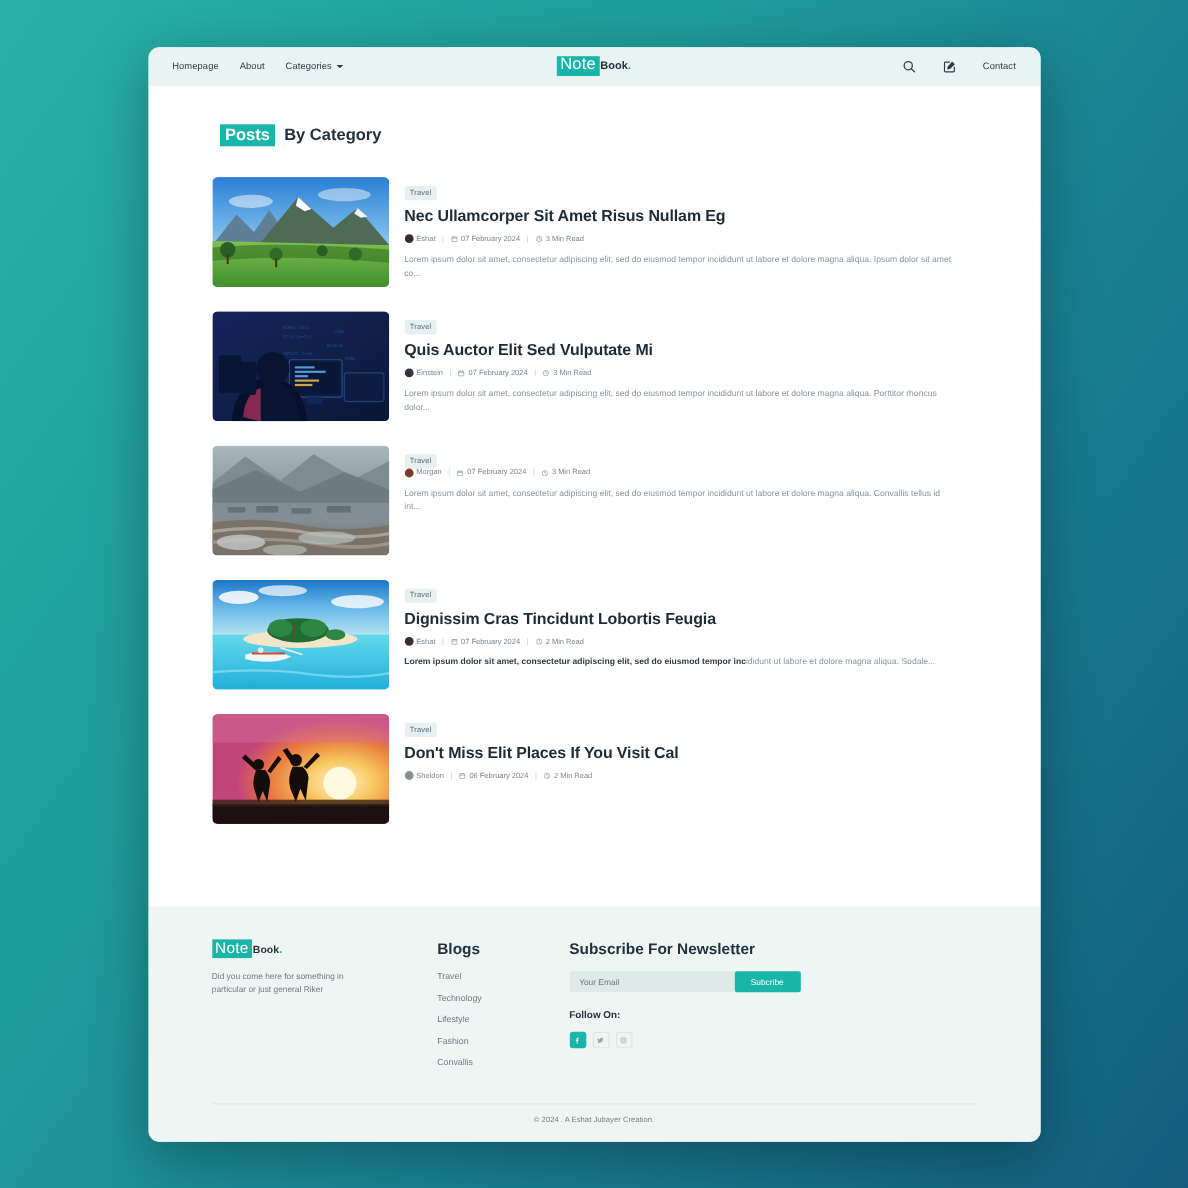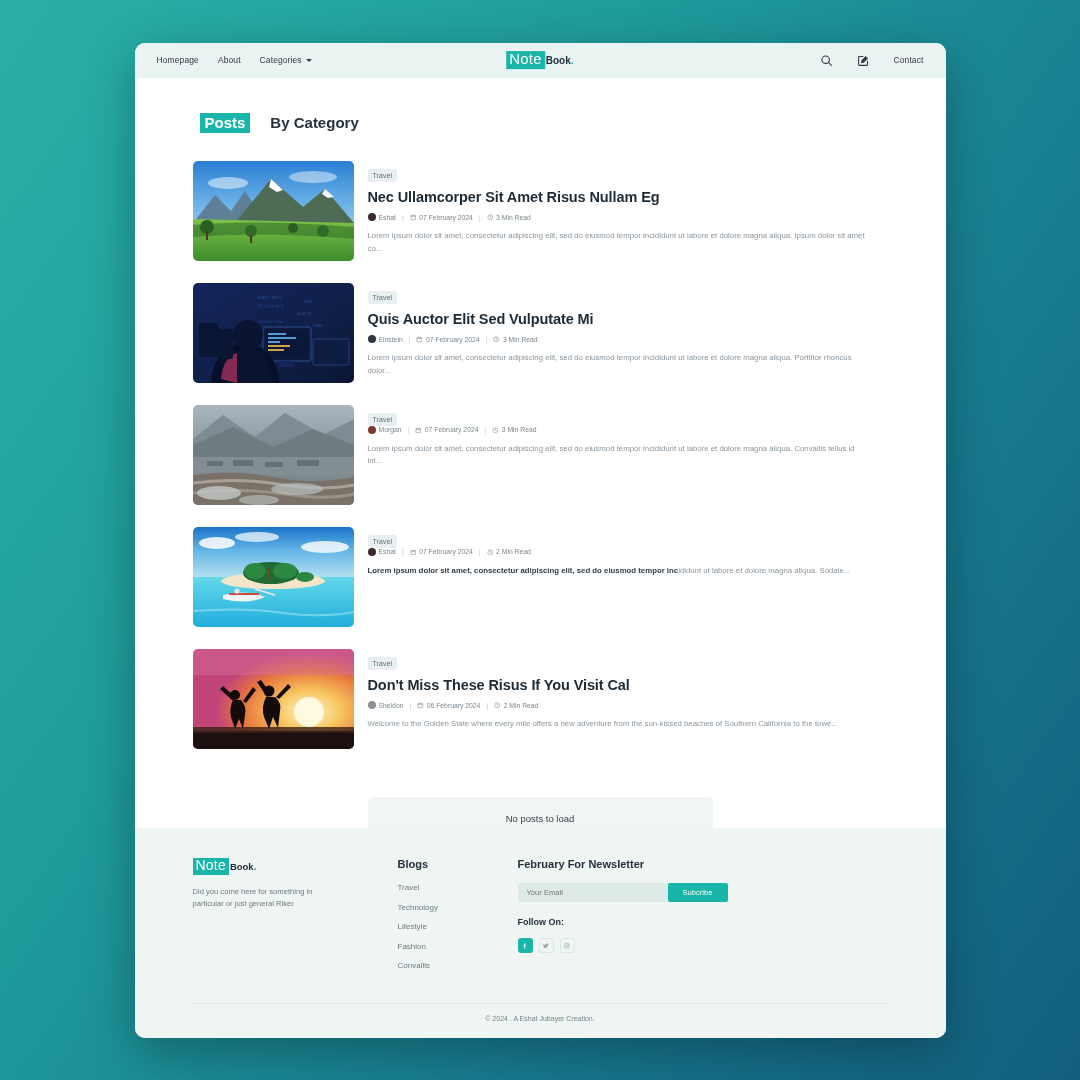--- a/index.html
+++ b/index.html
@@ -60,21 +60,21 @@
   .icon-btn svg { width: 100%; height: 100%; display: block; }
 
   
   .page {
     flex: 1 1 auto; background: #ffffff;
     padding: 35px 58px 0 58px;
     overflow: hidden;
   }
 
   .page-title {
-    display: flex; align-items: baseline; gap: 20px;
+    display: flex; align-items: baseline; gap: 8px;
     margin-bottom: 28px; margin-left: 7px;
   }
   .title-hl {
     background: #19b5a8; color: #ffffff;
     font-size: 15px; font-weight: bold;
     padding: 1px 5px 2px 5px; line-height: 1.15;
   }
   .title-rest { font-size: 15px; font-weight: bold; color: #23313c; }
 
   
@@ -134,21 +134,21 @@
   .footer-logo .logo-mark { font-size: 14px; padding: 0 3px 1px 3px; }
   .footer-logo .logo-text { font-size: 9.5px; }
   .footer-tag {
     font-size: 7.6px; color: #6e7a82; line-height: 1.62; max-width: 148px;
   }
   .col { flex: 0 0 auto; }
   .col-blogs { width: 120px; }
   .col-quick { width: 138px; }
   .col-news { width: 220px; }
   .col-head {
-    font-size: 11px; font-weight: bold; color: #23313c; margin-bottom: 13px;
+    font-size: 14px; font-weight: bold; color: #23313c; margin-bottom: 13px;
   }
   .col-link {
     font-size: 8px; color: #6e7a82; margin-bottom: 10.5px; cursor: pointer;
     display: block;
   }
   .sub-row { display: flex; align-items: flex-end; width: 210px; margin-bottom: 15px; }
   .sub-input {
     flex: 1 1 auto; background: #ddeae7; border: none;
     font-size: 7.6px; color: #8d9aa0; padding: 0 9px; height: 19px;
     font-family: "Liberation Sans", sans-serif; border-radius: 2px 0 0 2px;
@@ -454,20 +454,21 @@
       <ellipse cx="112" cy="50" rx="9" ry="5" fill="#2c8741"></ellipse>
       <path d="M30 68 Q54 62 72 70 Q54 78 30 72 Z" fill="#f2f5f6"></path>
       <rect x="36" y="66" width="30" height="2" fill="#c94f3a"></rect>
       <circle cx="44" cy="64" r="2.6" fill="#e2e6e8"></circle>
       <path d="M62 62 L82 68" stroke="#e8ecef" stroke-width="1.6"></path>
       <path d="M0 84 Q50 80 90 86 Q130 91 161 85" stroke="#9fe6f2" stroke-width="2" fill="none" opacity=".6"></path>
             </svg>
           </div>
     <div class="post-body">
       <span class="cat-badge">Travel</span>
+      <div class="post-title">Dignissim Cras Tincidunt Lobortis Feugia</div>
       <div class="meta">
         <span class="meta-item">
           <span class="avatar" style="background:#3b2b2b"></span>
           <span>Eshat</span>
         </span>
         <span class="meta-sep">|</span>
         <span class="meta-item">
           <span class="meta-icon">
                   <svg viewBox="0 0 16 16" fill="none" stroke="currentColor" stroke-width="1.3">
                     <rect x="2.2" y="3.4" width="11.6" height="10.4" rx="1.2"></rect>
@@ -519,21 +520,21 @@
       <g fill="#140c0c">
         <circle cx="76" cy="42" r="5.5"></circle>
         <path d="M73 48 Q68 58 71 68 L76 80 L80 68 L85 79 L87 62 Q89 54 82 48 Z"></path>
         <path d="M74 48 L64 33 L68 31 L78 45 Z"></path>
         <path d="M83 48 L95 35 L98 38 L86 50 Z"></path>
       </g>
             </svg>
           </div>
     <div class="post-body">
       <span class="cat-badge">Travel</span>
-      <div class="post-title">Don't Miss These Risus If You Visit Cal</div>
+      <div class="post-title">Don't Miss Elit Places If You Visit Cal</div>
       <div class="meta">
         <span class="meta-item">
           <span class="avatar" style="background:#8a8f96"></span>
           <span>Sheldon</span>
         </span>
         <span class="meta-sep">|</span>
         <span class="meta-item">
           <span class="meta-icon">
                   <svg viewBox="0 0 16 16" fill="none" stroke="currentColor" stroke-width="1.3">
                     <rect x="2.2" y="3.4" width="11.6" height="10.4" rx="1.2"></rect>
@@ -548,30 +549,24 @@
         <span class="meta-item">
           <span class="meta-icon">
                   <svg viewBox="0 0 16 16" fill="none" stroke="currentColor" stroke-width="1.3">
                     <circle cx="8" cy="8" r="6"></circle>
                     <path d="M8 4.6V8l2.4 1.6" stroke-linecap="round"></path>
                   </svg>
                 </span>
           <span>2 Min Read</span>
         </span>
       </div>
-      <div class="excerpt">
-        <b></b><span>Welcome to the Golden State where every mile offers a new adventure from the sun-kissed beaches of Southern California to the towe...</span>
-      </div>
-    </div>
-        </div>
-      </div>
-
-    <div class="no-posts">
-      <span>No posts to load</span>
-    </div>
+    </div>
+        </div>
+      </div>
+
   </div>
 
   <div class="site-footer">
     <div class="footer-cols">
 
       <div class="col-brand">
         <div class="footer-logo">
           <span class="logo-mark">Note</span>
           <span class="logo-text">Book</span>
           <span class="logo-dot">.</span>
@@ -585,21 +580,21 @@
             <span class="col-link">Travel</span>
             <span class="col-link">Technology</span>
             <span class="col-link">Lifestyle</span>
             <span class="col-link">Fashion</span>
             <span class="col-link">Convallis</span>
           </div>
       </div>
 
 
       <div class="col col-news">
-        <div class="col-head">February For Newsletter</div>
+        <div class="col-head">Subscribe For Newsletter</div>
         <div class="sub-row">
           <input class="sub-input" type="text" placeholder="Your Email" style="">
           <button class="sub-btn">Subcribe</button>
         </div>
         <div class="follow-head">Follow On:</div>
         <div class="socials">
           <span class="social active">
             <svg viewBox="0 0 16 16" fill="currentColor">
                 <path d="M10.5 5.3H9.2c-.3 0-.5.2-.5.6v1.2h1.8l-.2 1.9H8.7V14H6.8V9H5.5V7.1h1.3V5.6C6.8 4.1 7.7 3 9.3 3h1.2z"></path>
               </svg>

